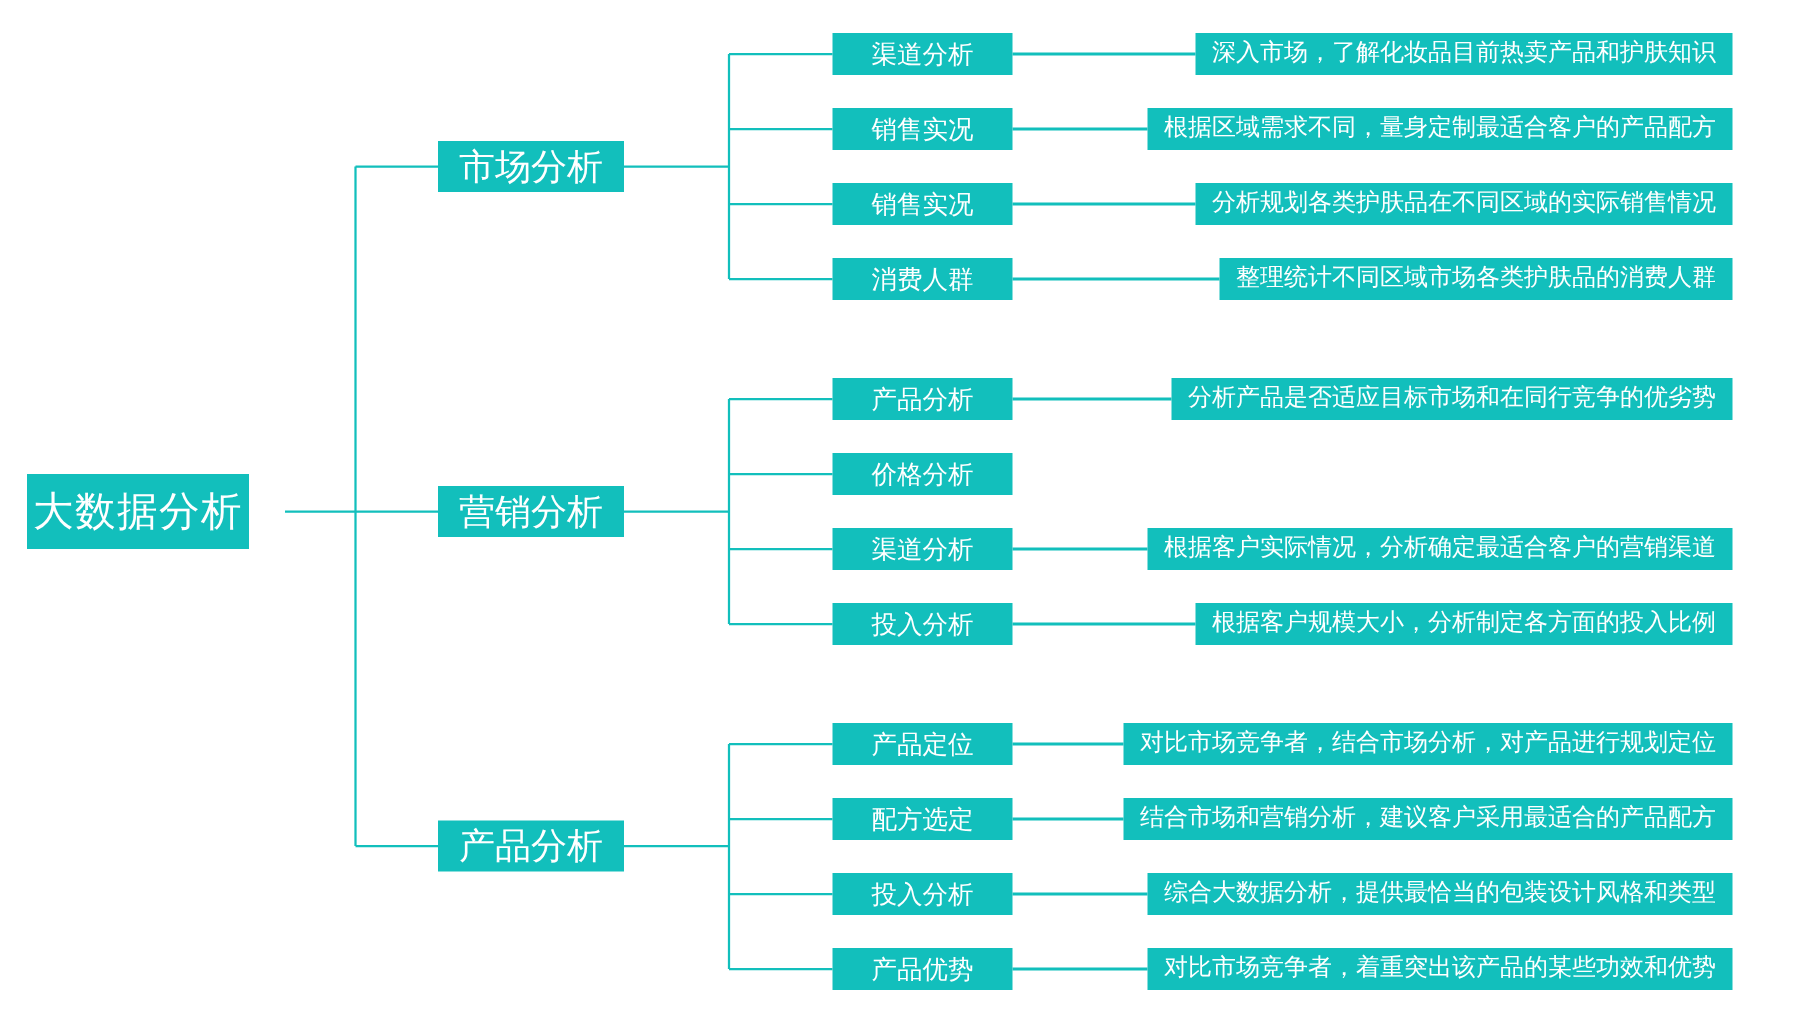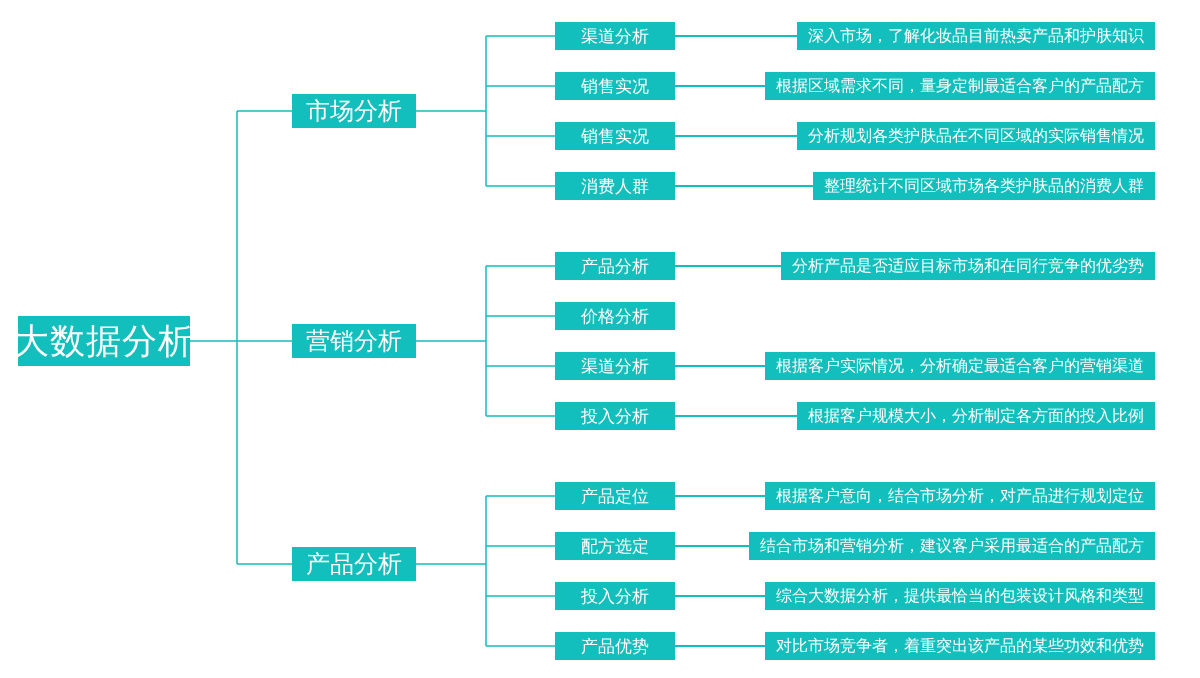--- a/index.html
+++ b/index.html
@@ -26,22 +26,22 @@
     position: absolute;
     background: #12bfbc;
     color: #ffffff;
     display: flex;
     align-items: center;
     justify-content: center;
     white-space: nowrap;
     box-sizing: border-box;
   }
   .root {
-    left: 18px; top: 316px; width: 172px; height: 50px;
-    font-size: 35px;
+    left: 18px; top: 316px; width: 148px; height: 50px;
+    font-size: 27px;
     letter-spacing: 1px;
   }
   .branch {
     left: 292px; width: 124px; height: 34px;
     font-size: 24px;
   }
   .topic {
     left: 555px; width: 120px; height: 28px;
     font-size: 17px;
   }
@@ -131,21 +131,21 @@
     <div class="desc">根据客户规模大小，分析制定各方面的投入比例</div>
   </div>
 
   <div class="node topic" style="top:482px">产品定位</div>
   <div class="node topic" style="top:532px">配方选定</div>
   <div class="node topic" style="top:582px">投入分析</div>
   <div class="node topic" style="top:632px">产品优势</div>
 
   <div class="desc-row" style="top:482px">
     <div class="wire"></div>
-    <div class="desc">根据客户意向，结合市场分析，对产品进行规划定位</div>
+    <div class="desc">对比市场竞争者，结合市场分析，对产品进行规划定位</div>
   </div>
   <div class="desc-row" style="top:532px">
     <div class="wire"></div>
     <div class="desc">结合市场和营销分析，建议客户采用最适合的产品配方</div>
   </div>
   <div class="desc-row" style="top:582px">
     <div class="wire"></div>
     <div class="desc">综合大数据分析，提供最恰当的包装设计风格和类型</div>
   </div>
   <div class="desc-row" style="top:632px">

